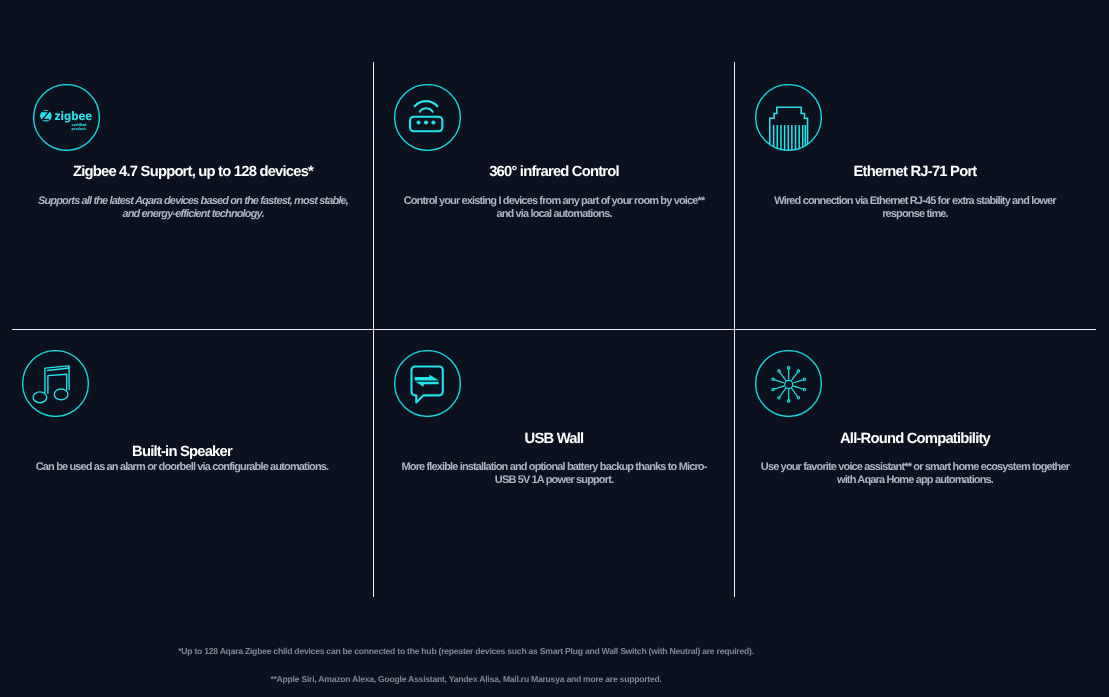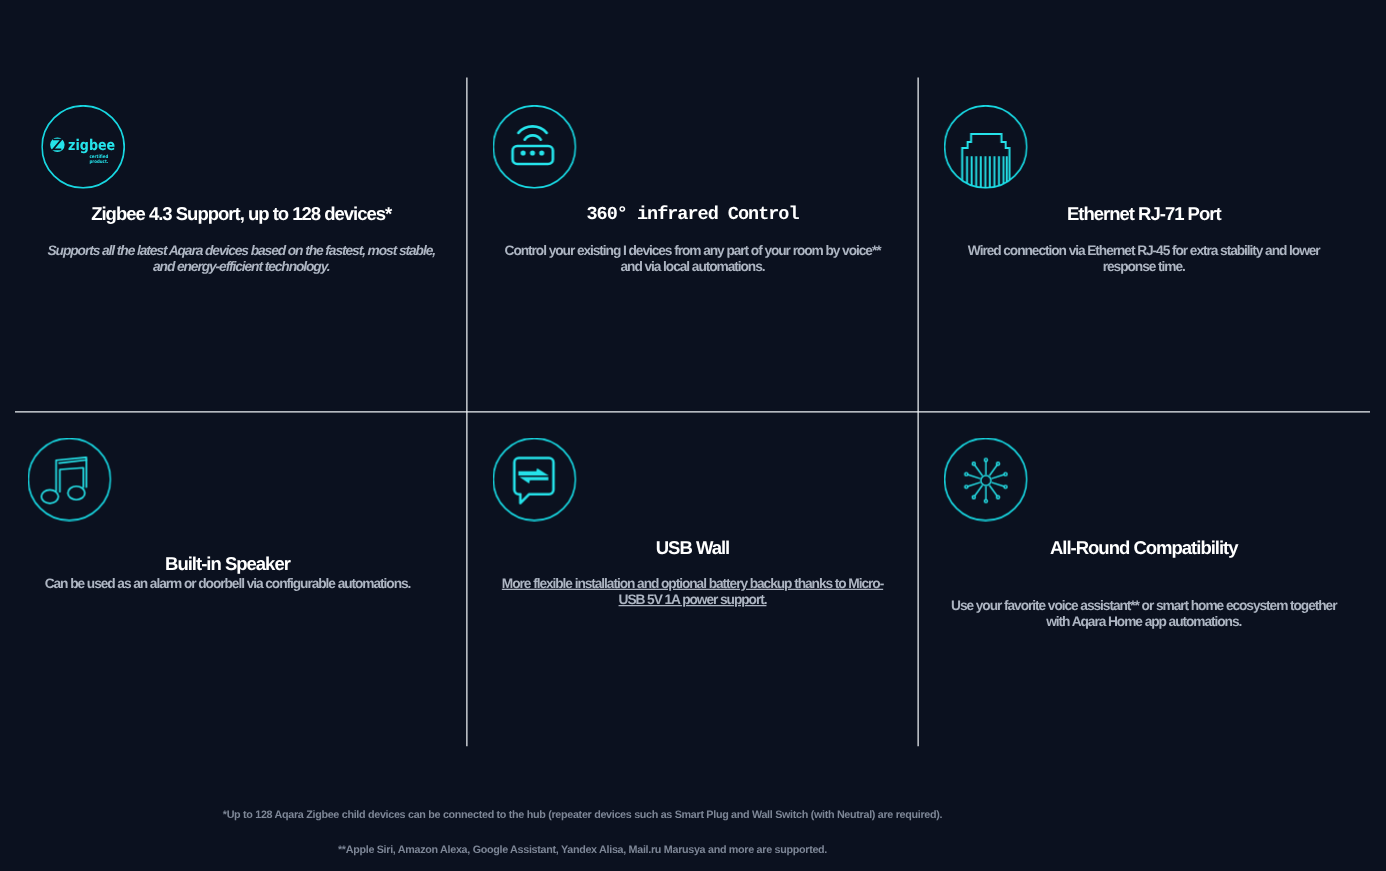--- a/index.html
+++ b/index.html
@@ -28,37 +28,37 @@
   <div class="icon-wrap">
     <svg width="67" height="67" viewBox="0 0 64 64" fill="none">
       <circle cx="32" cy="32" r="31.4" stroke="#18d6e0" stroke-width="1.3" fill="none"></circle>
       <circle cx="12.32" cy="30.38" r="5.54" fill="#25e3ea"></circle>
       <path d="M8.9 26.36 L15.4 26.36 L9.0 33.9 L15.3 33.9" stroke="#0b111f" stroke-width="1.3" fill="none" stroke-linecap="butt" stroke-linejoin="miter"></path>
       <text x="20.54" y="34.2" textLength="36" lengthAdjust="spacingAndGlyphs" font-family="'DejaVu Sans',sans-serif" font-size="11.3" font-weight="700" fill="#25e3ea">zigbee</text>
       <text x="36.87" y="40.3" textLength="14.4" lengthAdjust="spacingAndGlyphs" font-family="'DejaVu Sans',sans-serif" font-size="3.6" font-weight="700" fill="#25e3ea">certified</text>
       <text x="36.87" y="44.2" textLength="14.4" lengthAdjust="spacingAndGlyphs" font-family="'DejaVu Sans',sans-serif" font-size="3.6" font-weight="700" fill="#25e3ea">product.</text>
     </svg>
   </div>
-  <div class="title" style="top:79.3px;">Zigbee 4.3 Support, up to 128 devices*</div>
+  <div class="title" style="top:79.3px;">Zigbee 4.7 Support, up to 128 devices*</div>
   <div class="desc" style="top:111.0px;font-style:italic;">Supports all the latest Aqara devices based on the fastest, most stable,<br>and energy-efficient technology.</div>
 </div>
 
 <div class="cell" style="left:394px;top:84px;width:320px;">
   <div class="icon-wrap">
     <svg width="67" height="67" viewBox="0 0 64 64" fill="none">
       <circle cx="32" cy="32" r="31.4" stroke="#18d6e0" stroke-width="1.3" fill="none"></circle>
       <path d="M19.8 21.3 A14.3 14.3 0 0 1 41.4 21.3" stroke="#25e3ea" stroke-width="2.05" fill="none" stroke-linecap="round"></path>
       <path d="M24.6 26.5 A7.35 7.35 0 0 1 36.9 26.5" stroke="#25e3ea" stroke-width="2.05" fill="none" stroke-linecap="round"></path>
       <rect x="15.36" y="31.31" width="30.8" height="13.8" rx="3.6" stroke="#25e3ea" stroke-width="2.05" fill="none"></rect>
       <circle cx="23.4" cy="36.7" r="1.95" fill="#25e3ea"></circle>
       <circle cx="30.57" cy="36.7" r="1.95" fill="#25e3ea"></circle>
       <circle cx="37.63" cy="36.7" r="1.95" fill="#25e3ea"></circle>
     </svg>
   </div>
-  <div class="title" style="top:79.3px;font-family:Liberation Mono, monospace;">360° infrared Control</div>
+  <div class="title" style="top:79.3px;">360° infrared Control</div>
   <div class="desc" style="top:111.0px;">Control your existing I devices from any part of your room by voice**<br>and via local automations.</div>
 </div>
 
 <div class="cell" style="left:755px;top:84px;width:320px;">
   <div class="icon-wrap">
     <svg width="67" height="67" viewBox="0 0 64 64" fill="none">
       <defs>
           <clipPath id="rj45clip">
             <circle cx="32" cy="32" r="31.4"></circle>
           </clipPath>
@@ -105,21 +105,21 @@
 <div class="cell" style="left:394px;top:350px;width:320px;">
   <div class="icon-wrap">
     <svg width="67" height="67" viewBox="0 0 64 64" fill="none">
       <circle cx="32" cy="32" r="31.4" stroke="#18d6e0" stroke-width="1.3" fill="none"></circle>
       <path d="M20.0 15.7 L43.3 15.7 A3.34 3.34 0 0 1 46.6 19.05 L46.6 39.98 A3.34 3.34 0 0 1 43.3 43.33 L28.08 43.33 L21.3 50.15 L21.3 43.33 L20.0 43.33 A3.34 3.34 0 0 1 16.7 39.98 L16.7 19.05 A3.34 3.34 0 0 1 20.0 15.7 Z" stroke="#25e3ea" stroke-width="1.98" fill="none" stroke-linejoin="round"></path>
       <path d="M19.77 25.79 L33.5 25.79 L34.1 23.59 L42.9 29.04 L19.77 29.04 Z" fill="#25e3ea"></path>
       <path d="M42.7 30.28 L20.63 30.28 L27.99 35.15 L28.6 32.76 L42.7 32.76 Z" fill="#25e3ea"></path>
     </svg>
   </div>
   <div class="title" style="top:80.3px;">USB Wall</div>
-  <div class="desc" style="top:111.0px;text-decoration:underline;">More flexible installation and optional battery backup thanks to Micro-<br>USB 5V 1A power support.</div>
+  <div class="desc" style="top:111.0px;">More flexible installation and optional battery backup thanks to Micro-<br>USB 5V 1A power support.</div>
 </div>
 
 <div class="cell" style="left:755px;top:350px;width:320px;">
   <div class="icon-wrap">
     <svg width="67" height="67" viewBox="0 0 64 64" fill="none">
       <circle cx="32" cy="32" r="31.4" stroke="#18d6e0" stroke-width="1.3" fill="none"></circle>
       <g stroke="#25e3ea" stroke-width="1.1" fill="none">
         <circle cx="32.19" cy="32.86" r="3.85"></circle>
         <path d="M32.19 28.36 L32.19 18.01"></path>
           <circle cx="32.19" cy="17.10" r="1.15"></circle>
@@ -138,17 +138,17 @@
         <path d="M27.91 34.25 L18.07 37.45"></path>
           <circle cx="17.20" cy="37.73" r="1.15"></circle>
         <path d="M27.91 31.47 L18.07 28.27"></path>
           <circle cx="17.20" cy="27.99" r="1.15"></circle>
         <path d="M29.54 29.22 L23.46 20.85"></path>
           <circle cx="22.93" cy="20.11" r="1.15"></circle>
       </g>
     </svg>
   </div>
   <div class="title" style="top:80.3px;">All-Round Compatibility</div>
-  <div class="desc" style="top:129px;">Use your favorite voice assistant** or smart home ecosystem together<br>with Aqara Home app automations.</div>
+  <div class="desc" style="top:111.0px;">Use your favorite voice assistant** or smart home ecosystem together<br>with Aqara Home app automations.</div>
 </div>
 
 <div class="fn" style="top:646.2px;">*Up to 128 Aqara Zigbee child devices can be connected to the hub (repeater devices such as Smart Plug and Wall Switch (with Neutral) are required).</div>
 <div class="fn" style="top:674.2px;">**Apple Siri, Amazon Alexa, Google Assistant, Yandex Alisa, Mail.ru Marusya and more are supported.</div>
 
 </body></html>

